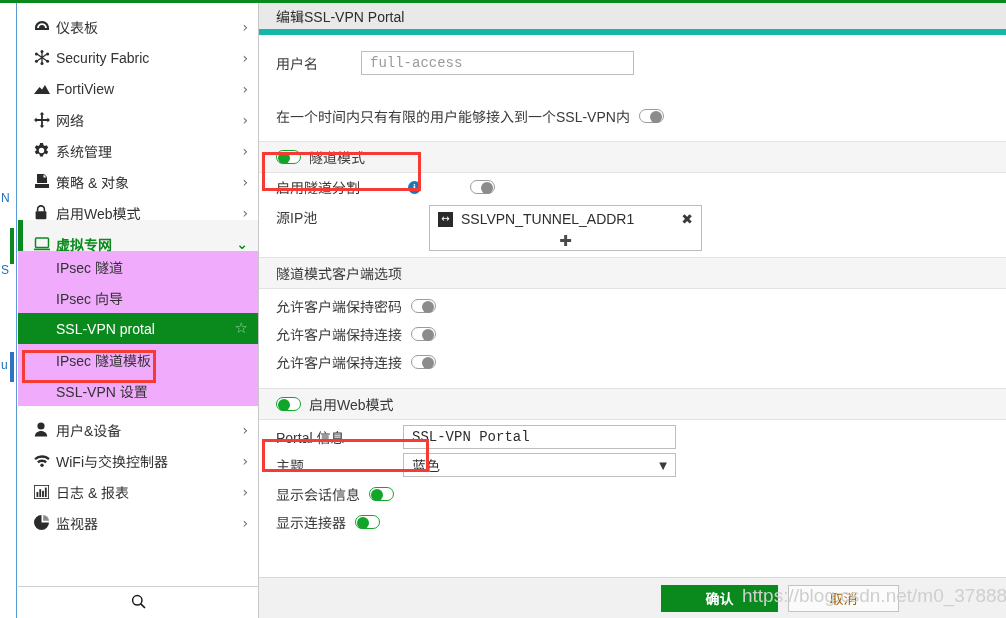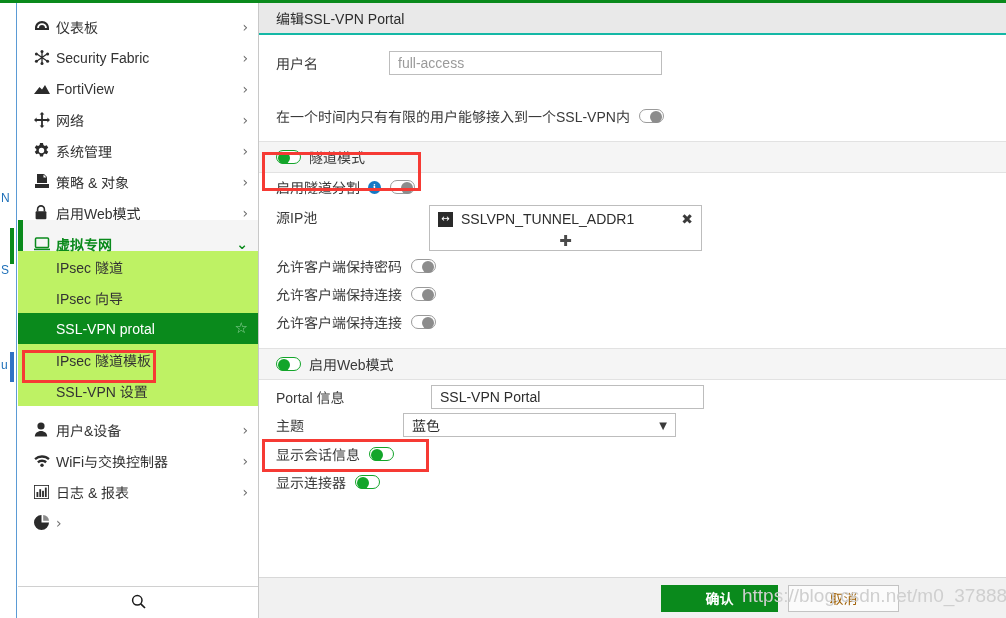--- a/index.html
+++ b/index.html
@@ -116,21 +116,21 @@
   }
   .nav-item.expanded .ico { color: #0a8a1c; }
   .nav-item.expanded .chev { color: #0a8a1c; }
   .nav-item.expanded .green-edge {
     position: absolute;
     left: 0; top: 0;
     width: 5px; height: 31px;
     background: #0a8a1c;
   }
   .nav-sub {
-    background: #bef264;
+    background: #f0abfc;
   }
   .nav-subitem {
     position: relative;
     height: 31px;
     display: flex;
     align-items: center;
     padding: 0 10px 0 38px;
     box-sizing: border-box;
     font-size: 14px;
     color: #333333;
@@ -183,21 +183,21 @@
     left: 259px; top: 3px;
     width: 747px;
     height: 615px;
     background: #ffffff;
     z-index: 10;
     overflow: hidden;
   }
   .panel-title {
     height: 32px;
     background: #e9e9e9;
-    border-bottom: 2px solid #14b8a6;
+    border-bottom: 6px solid #14b8a6;
     display: flex;
     align-items: center;
     padding-left: 17px;
     box-sizing: border-box;
     font-size: 14px;
     color: #2d2d2d;
   }
   .form-area {
     position: absolute;
     left: 0; top: 32px;
@@ -221,22 +221,21 @@
   .txtinput {
     border: 1px solid #bdbdbd;
     background: #ffffff;
     height: 24px;
     box-sizing: border-box;
     display: flex;
     align-items: center;
     padding: 0 8px;
     font-size: 14px;
     color: #2d2d2d;
-    font-family: Liberation Sans, sans-serif;
-    margin-left: 28px;
+    font-family: Liberation Mono, monospace;
   }
   .txtinput.placeholder { color: #9a9a9a; }
 
   
   .toggle {
     width: 25px;
     height: 14px;
     border-radius: 7px;
     position: relative;
     flex: 0 0 auto;
@@ -574,20 +573,21 @@
       <span class="chev">›</span>
     </div>
 
     <div class="nav-item">
       <span class="ico">
         <svg width="15" height="15" viewBox="0 0 15 15">
             <path fill="currentColor" d="M7.5 7.5V0A7.5 7.5 0 1 0 15 7.5z"></path>
             <path fill="currentColor" d="M9.2 0v5.8H15A6 6 0 0 0 9.2 0z" opacity="0.55"></path>
           </svg>
       </span>
+      <span class="lbl">监视器</span>
       <span class="chev">›</span>
     </div>
 
   </div>
 
   <div class="nav-search">
     <span>
       <svg width="15" height="15" viewBox="0 0 15 15">
           <circle cx="6.3" cy="6.3" r="4.7" fill="none" stroke="#1b1b1b" stroke-width="1.5"></circle>
           <line x1="9.8" y1="9.8" x2="14" y2="14" stroke="#1b1b1b" stroke-width="1.7"></line>
@@ -616,40 +616,43 @@
         </span>
     </div>
 
     <div class="section-head">
       <span class="toggle on">
           <span class="knob"></span>
         </span>
       <span>隧道模式</span>
     </div>
 
-    <div class="row" style="height:28px;">
+    <div class="row" style="height:28px;gap:40px;">
       <span class="fld-label">启用隧道分割</span>
       <span class="info-ico" style="margin-left:8px;">i</span>
       <span class="toggle off" style="margin-left:9px;">
           <span class="knob"></span>
         </span>
     </div>
 
     <div class="row" style="height:48px; align-items:flex-start; padding-top:4px;">
       <span class="fld-label" style="width:153px; line-height:26px;">源IP池</span>
       <div class="pool-box">
         <div class="pool-entry">
           <span class="obj-ico">↔</span>
           <span class="name">SSLVPN_TUNNEL_ADDR1</span>
           <span class="xbtn">✖</span>
         </div>
         <div class="pool-add">✚</div>
       </div>
     </div>
 
+    <div class="section-head" style="margin-top:8px;">
+      <span>隧道模式客户端选项</span>
+    </div>
 
     <div class="row" style="height:28px; margin-top:3px;">
       <span class="fld-label">允许客户端保持密码</span>
       <span class="toggle off" style="margin-left:9px;">
           <span class="knob"></span>
         </span>
     </div>
     <div class="row" style="height:28px;">
       <span class="fld-label">允许客户端保持连接</span>
       <span class="toggle off" style="margin-left:9px;">

